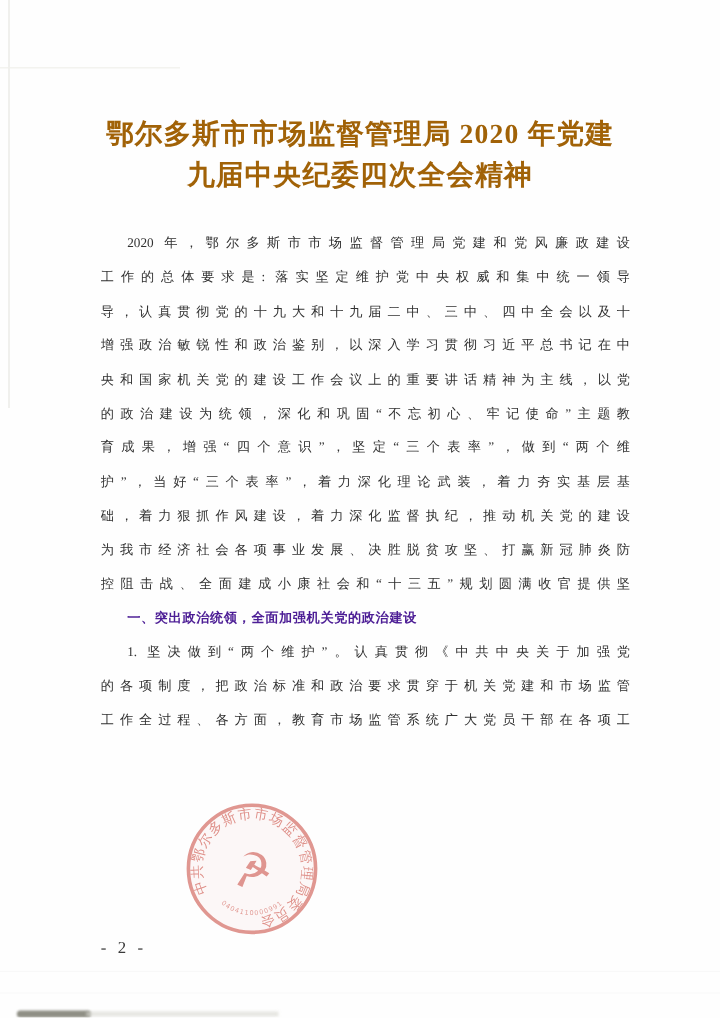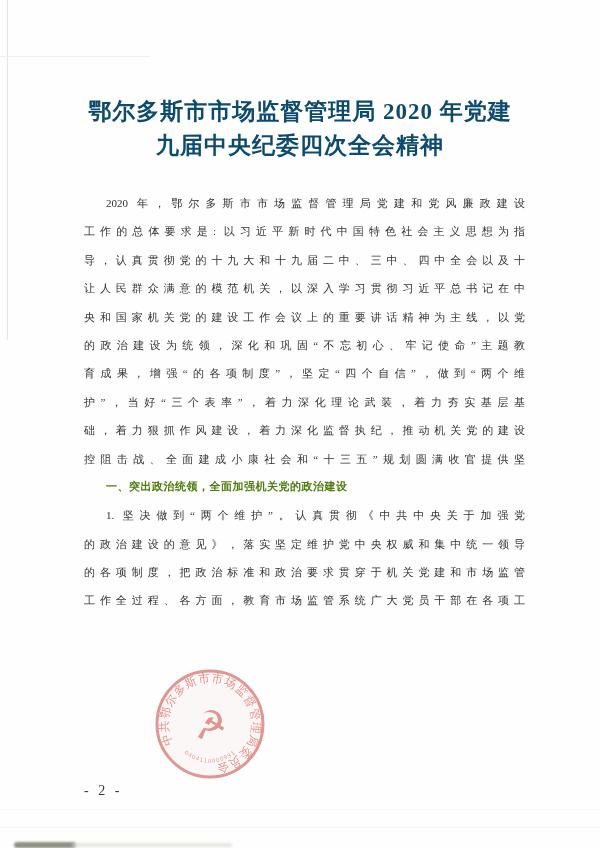--- a/index.html
+++ b/index.html
@@ -20,36 +20,36 @@
                  background:rgba(0,0,0,0.025); }
   .smudge-dark { position:absolute; left:14px; bottom:0; width:62px; height:6px;
                  background:#8f8f85; border-radius:3px; filter:blur(1px); }
   .smudge-light{ position:absolute; left:72px; bottom:1px; width:160px; height:4px;
                  background:#d9d9d2; opacity:.7; filter:blur(1.5px); }
 
   
   .doc-title {
     position:absolute; top:95px; left:0; width:600px;
     text-align:center;
-    font-size:23px; font-weight:bold; color:#0c4a6e;
+    font-size:23px; font-weight:bold; color:#a16207;
     line-height:34px; letter-spacing:1px;
   }
 
   
   .body-text {
     position:absolute; left:84px; top:189px; width:441px;
     font-size:11px; color:#313131; line-height:28.4px;
   }
   .ln { height:28.4px; overflow:hidden; white-space:nowrap; }
   .j  { text-align:justify; text-align-last:justify; white-space:normal; }
   .indent { text-indent:2em; }
   .short  { text-align:left; text-align-last:left; }
   .heading {
     font-family:"DejaVu Sans", sans-serif;
-    font-weight:bold; color:#4d7c0f;
+    font-weight:bold; color:#4c1d95;
     letter-spacing:.5px;
   }
 
   
   .page-number {
     position:absolute; left:84px; top:783px;
     font-size:14px; color:#3a3a3a; letter-spacing:3px;
   }
 
   
@@ -72,32 +72,32 @@
 <div class="smudge-dark"></div>
 <div class="smudge-light"></div>
 
 <div class="doc-title">
   <div>鄂尔多斯市市场监督管理局 2020 年党建</div>
   <div>九届中央纪委四次全会精神</div>
 </div>
 
 <div class="body-text">
   <div class="ln j indent">2020 年，鄂尔多斯市市场监督管理局党建和党风廉政建设</div>
-  <div class="ln j">工作的总体要求是: 以习近平新时代中国特色社会主义思想为指</div>
+  <div class="ln j">工作的总体要求是: 落实坚定维护党中央权威和集中统一领导</div>
   <div class="ln j">导，认真贯彻党的十九大和十九届二中、三中、四中全会以及十</div>
-  <div class="ln j">让人民群众满意的模范机关，以深入学习贯彻习近平总书记在中</div>
+  <div class="ln j">增强政治敏锐性和政治鉴别，以深入学习贯彻习近平总书记在中</div>
   <div class="ln j">央和国家机关党的建设工作会议上的重要讲话精神为主线，以党</div>
   <div class="ln j">的政治建设为统领，深化和巩固“不忘初心、牢记使命”主题教</div>
-  <div class="ln j">育成果，增强“的各项制度”，坚定“四个自信”，做到“两个维</div>
+  <div class="ln j">育成果，增强“四个意识”，坚定“三个表率”，做到“两个维</div>
   <div class="ln j">护”，当好“三个表率”，着力深化理论武装，着力夯实基层基</div>
   <div class="ln j">础，着力狠抓作风建设，着力深化监督执纪，推动机关党的建设</div>
+  <div class="ln j">为我市经济社会各项事业发展、决胜脱贫攻坚、打赢新冠肺炎防</div>
   <div class="ln j">控阻击战、全面建成小康社会和“十三五”规划圆满收官提供坚</div>
   <div class="ln short heading indent">一、突出政治统领，全面加强机关党的政治建设</div>
   <div class="ln j indent">1. 坚决做到“两个维护”。认真贯彻《中共中央关于加强党</div>
-  <div class="ln j">的政治建设的意见》，落实坚定维护党中央权威和集中统一领导</div>
   <div class="ln j">的各项制度，把政治标准和政治要求贯穿于机关党建和市场监管</div>
   <div class="ln j">工作全过程、各方面，教育市场监管系统广大党员干部在各项工</div>
 </div>
 
 <svg class="seal" viewBox="0 0 130 130" width="130" height="130">
   <defs>
     <path id="ringPath" d="M 20,62 a 42,42 0 1,1 84,0 a 42,42 0 1,1 -84,0"></path>
     <path id="codePath" d="M 27,80 a 40,40 0 0,0 70,0"></path>
   </defs>
 

